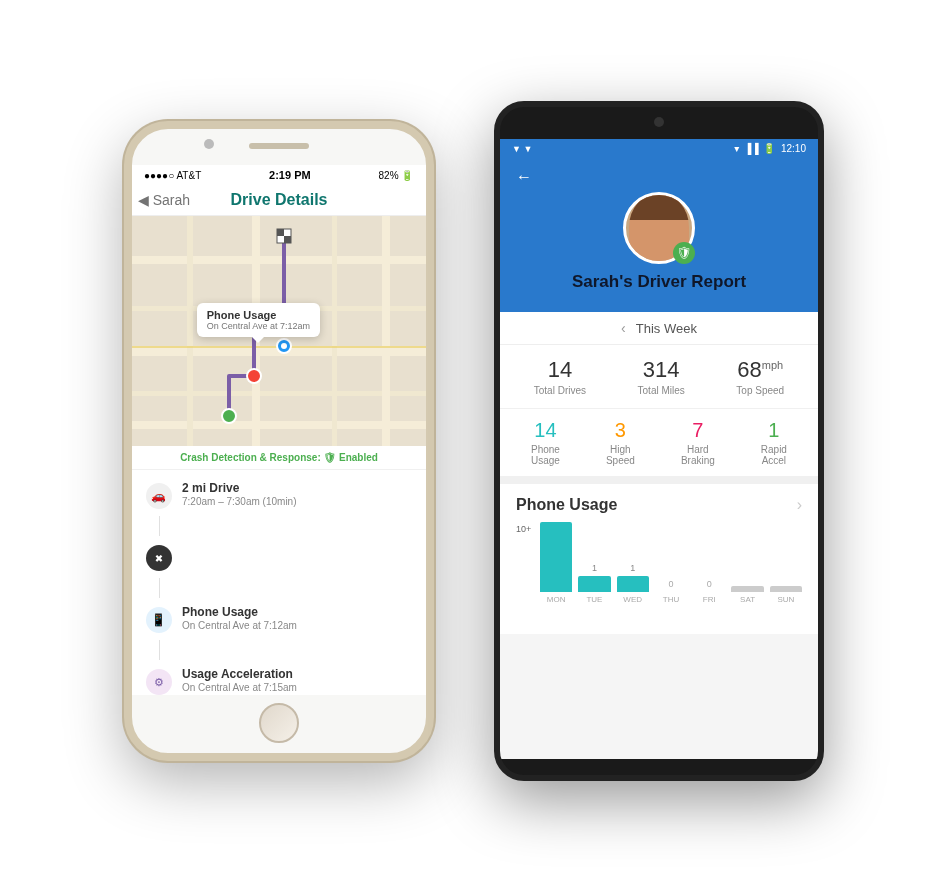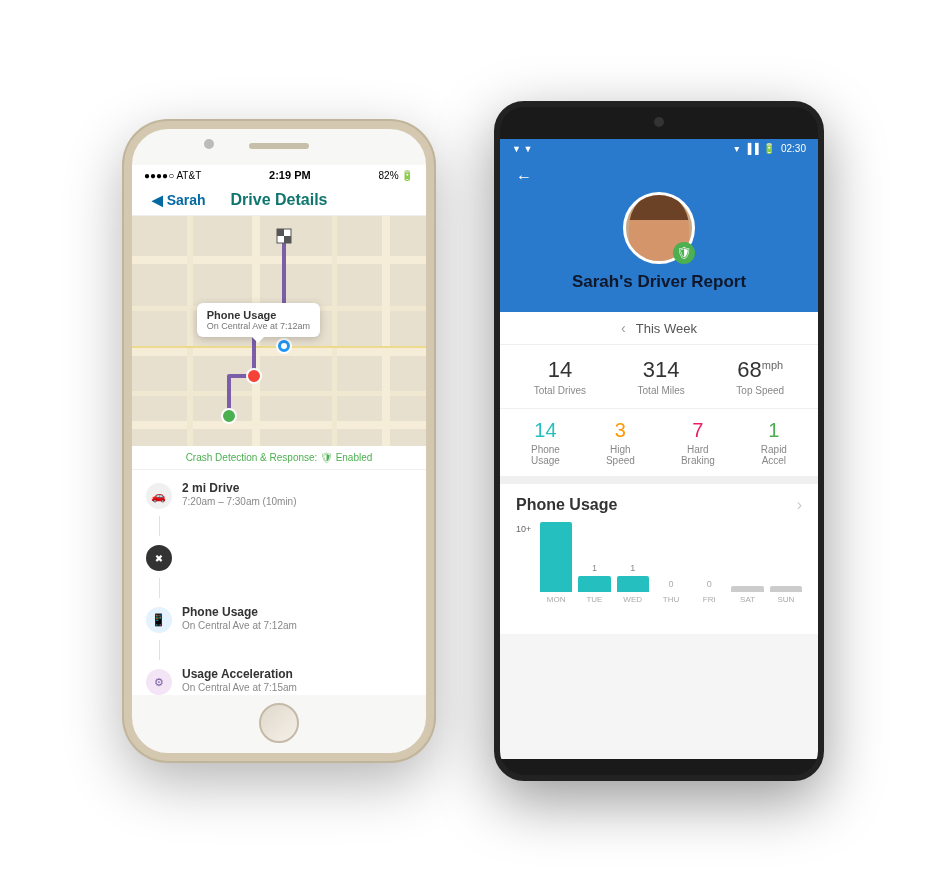--- a/index.html
+++ b/index.html
@@ -91,24 +91,24 @@
     .iphone-nav {
       display: flex;
       align-items: center;
       justify-content: center;
       padding: 6px 12px;
       border-bottom: 1px solid #eee;
       position: relative;
     }
     .iphone-back {
       position: absolute;
-      left: 20px;
-      color: #0369a1;
+      left: 6px;
+      color: #737373;
       font-size: 14px;
-      font-weight: 700;
+      font-weight: 400;
     }
     .iphone-nav-title {
       font-size: 16px;
       font-weight: 600;
       color: #0f766e;
     }
     .iphone-map {
       width: 100%;
       height: 230px;
       background: #e8e0d0;
@@ -138,21 +138,21 @@
       border-bottom: none;
       border-top-color: white;
     }
     .iphone-crash {
       text-align: center;
       padding: 6px 0;
       font-size: 10px;
       color: #888;
       border-bottom: 1px solid #f0f0f0;
     }
-    .iphone-crash span { color: #4caf50; font-weight: 400; }
+    .iphone-crash span { color: #4caf50; font-weight: 700; }
     .iphone-events {
       flex: 1;
       overflow-y: auto;
       padding: 4px 0;
     }
     .iphone-event {
       display: flex;
       align-items: flex-start;
       gap: 10px;
       padding: 7px 14px;
@@ -471,21 +471,21 @@
 
   <div class="android">
     <div class="android-camera"></div>
     <div class="android-screen">
 
       <div class="android-status-bar">
         <span style="margin-right:auto;font-size:9px;">▼ ▼</span>
         <span>▾</span>
         <span>▐▐</span>
         <span>🔋</span>
-        <span>02:30</span>
+        <span>12:10</span>
       </div>
 
       <div class="android-header">
         <div class="android-back">←</div>
         <div class="android-avatar-wrap">
           <div class="android-avatar">
             <div class="android-avatar-face">
               <div class="android-avatar-hair"></div>
             </div>
           </div>

